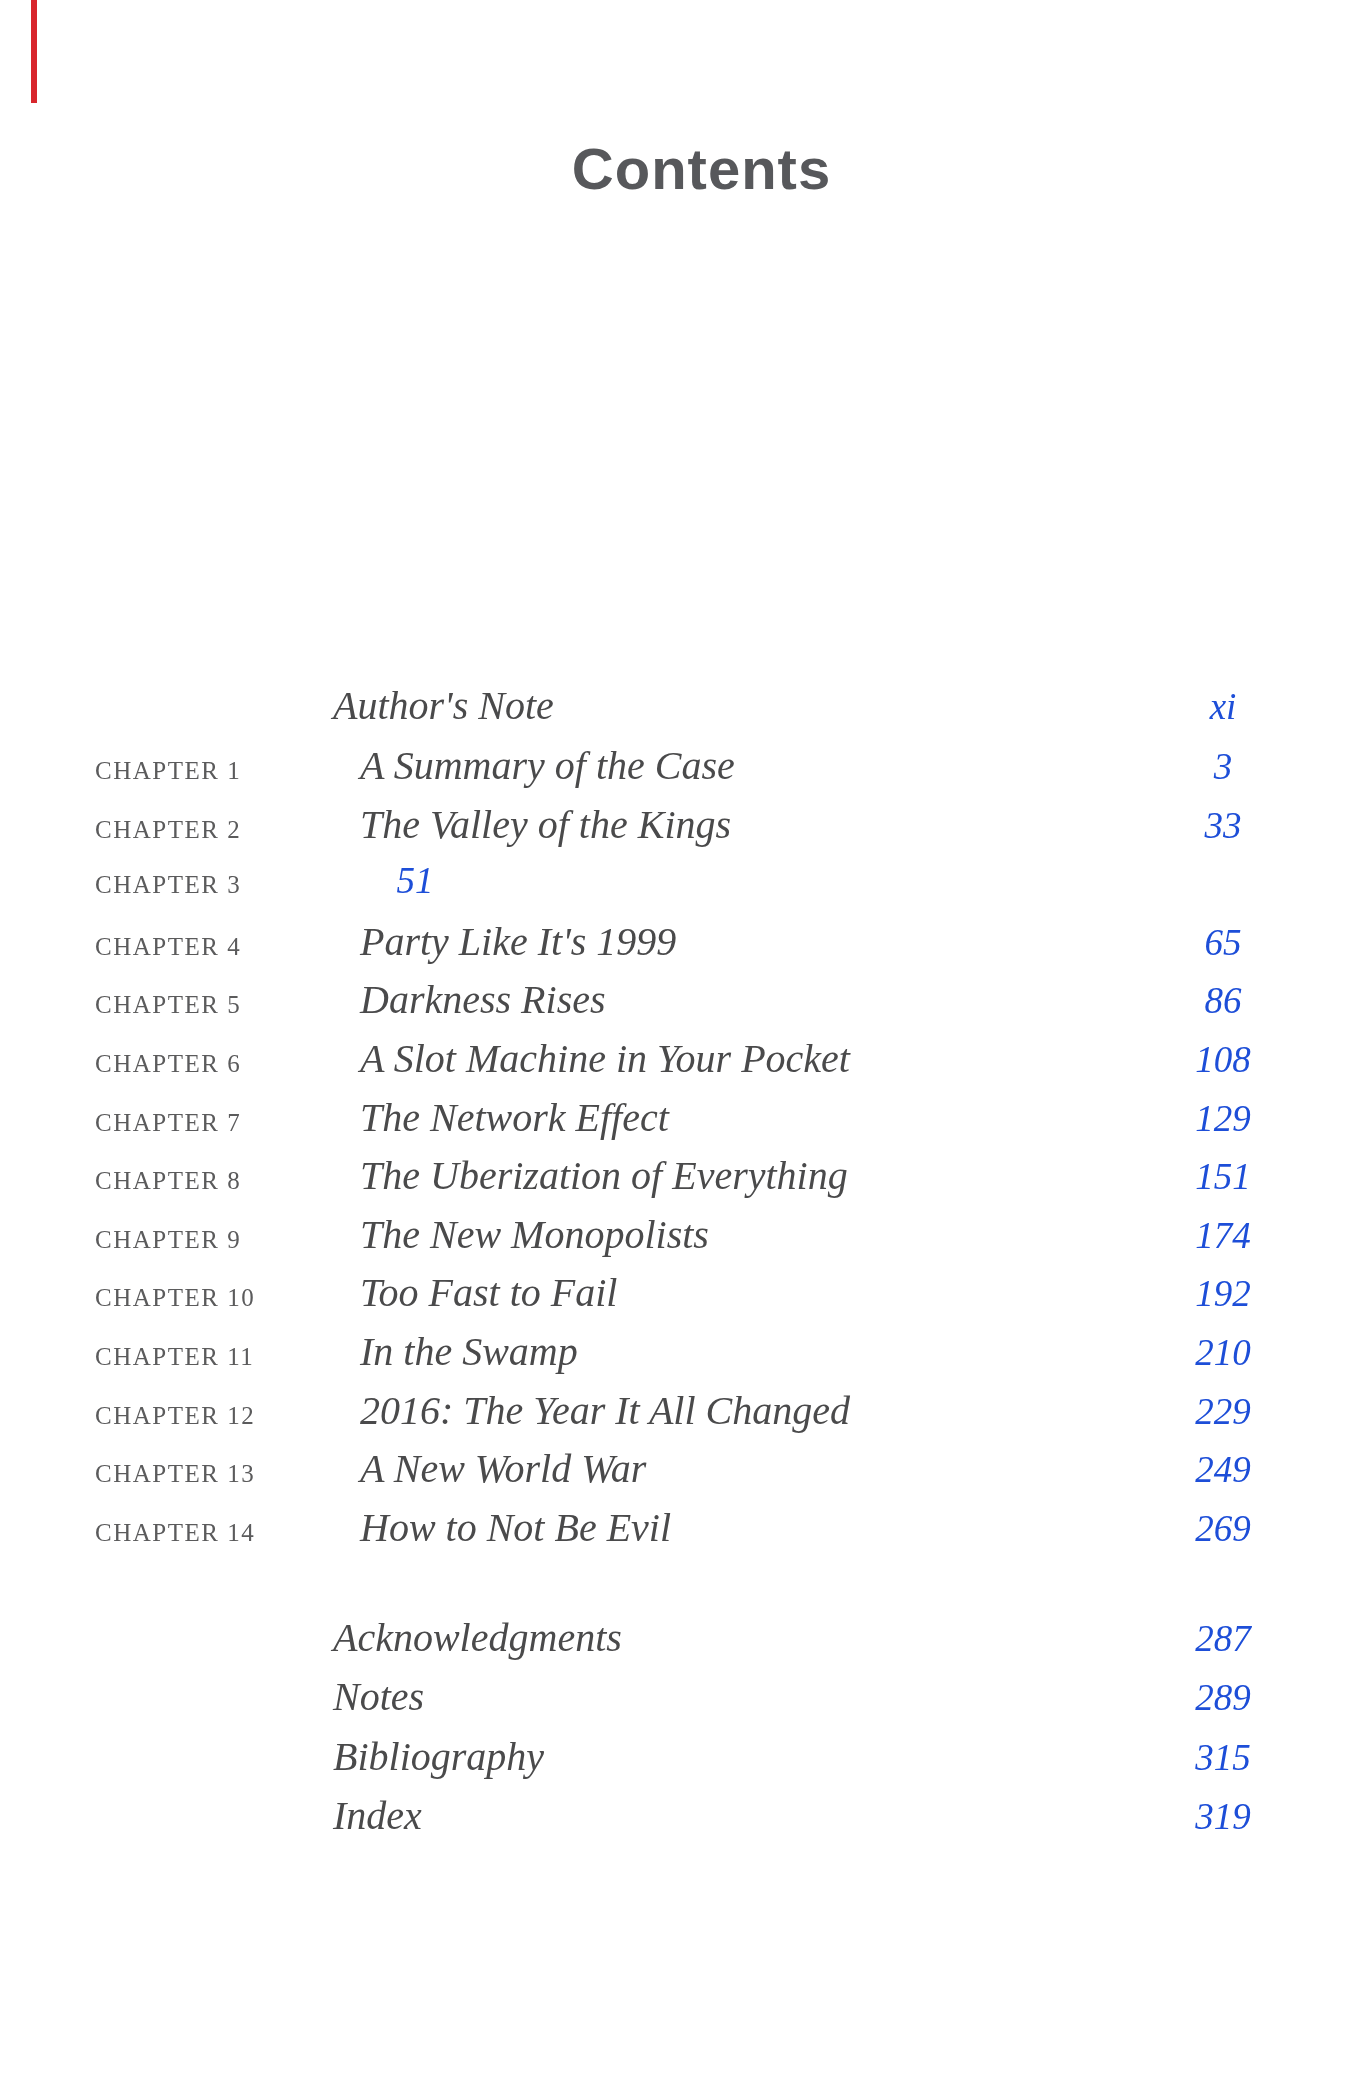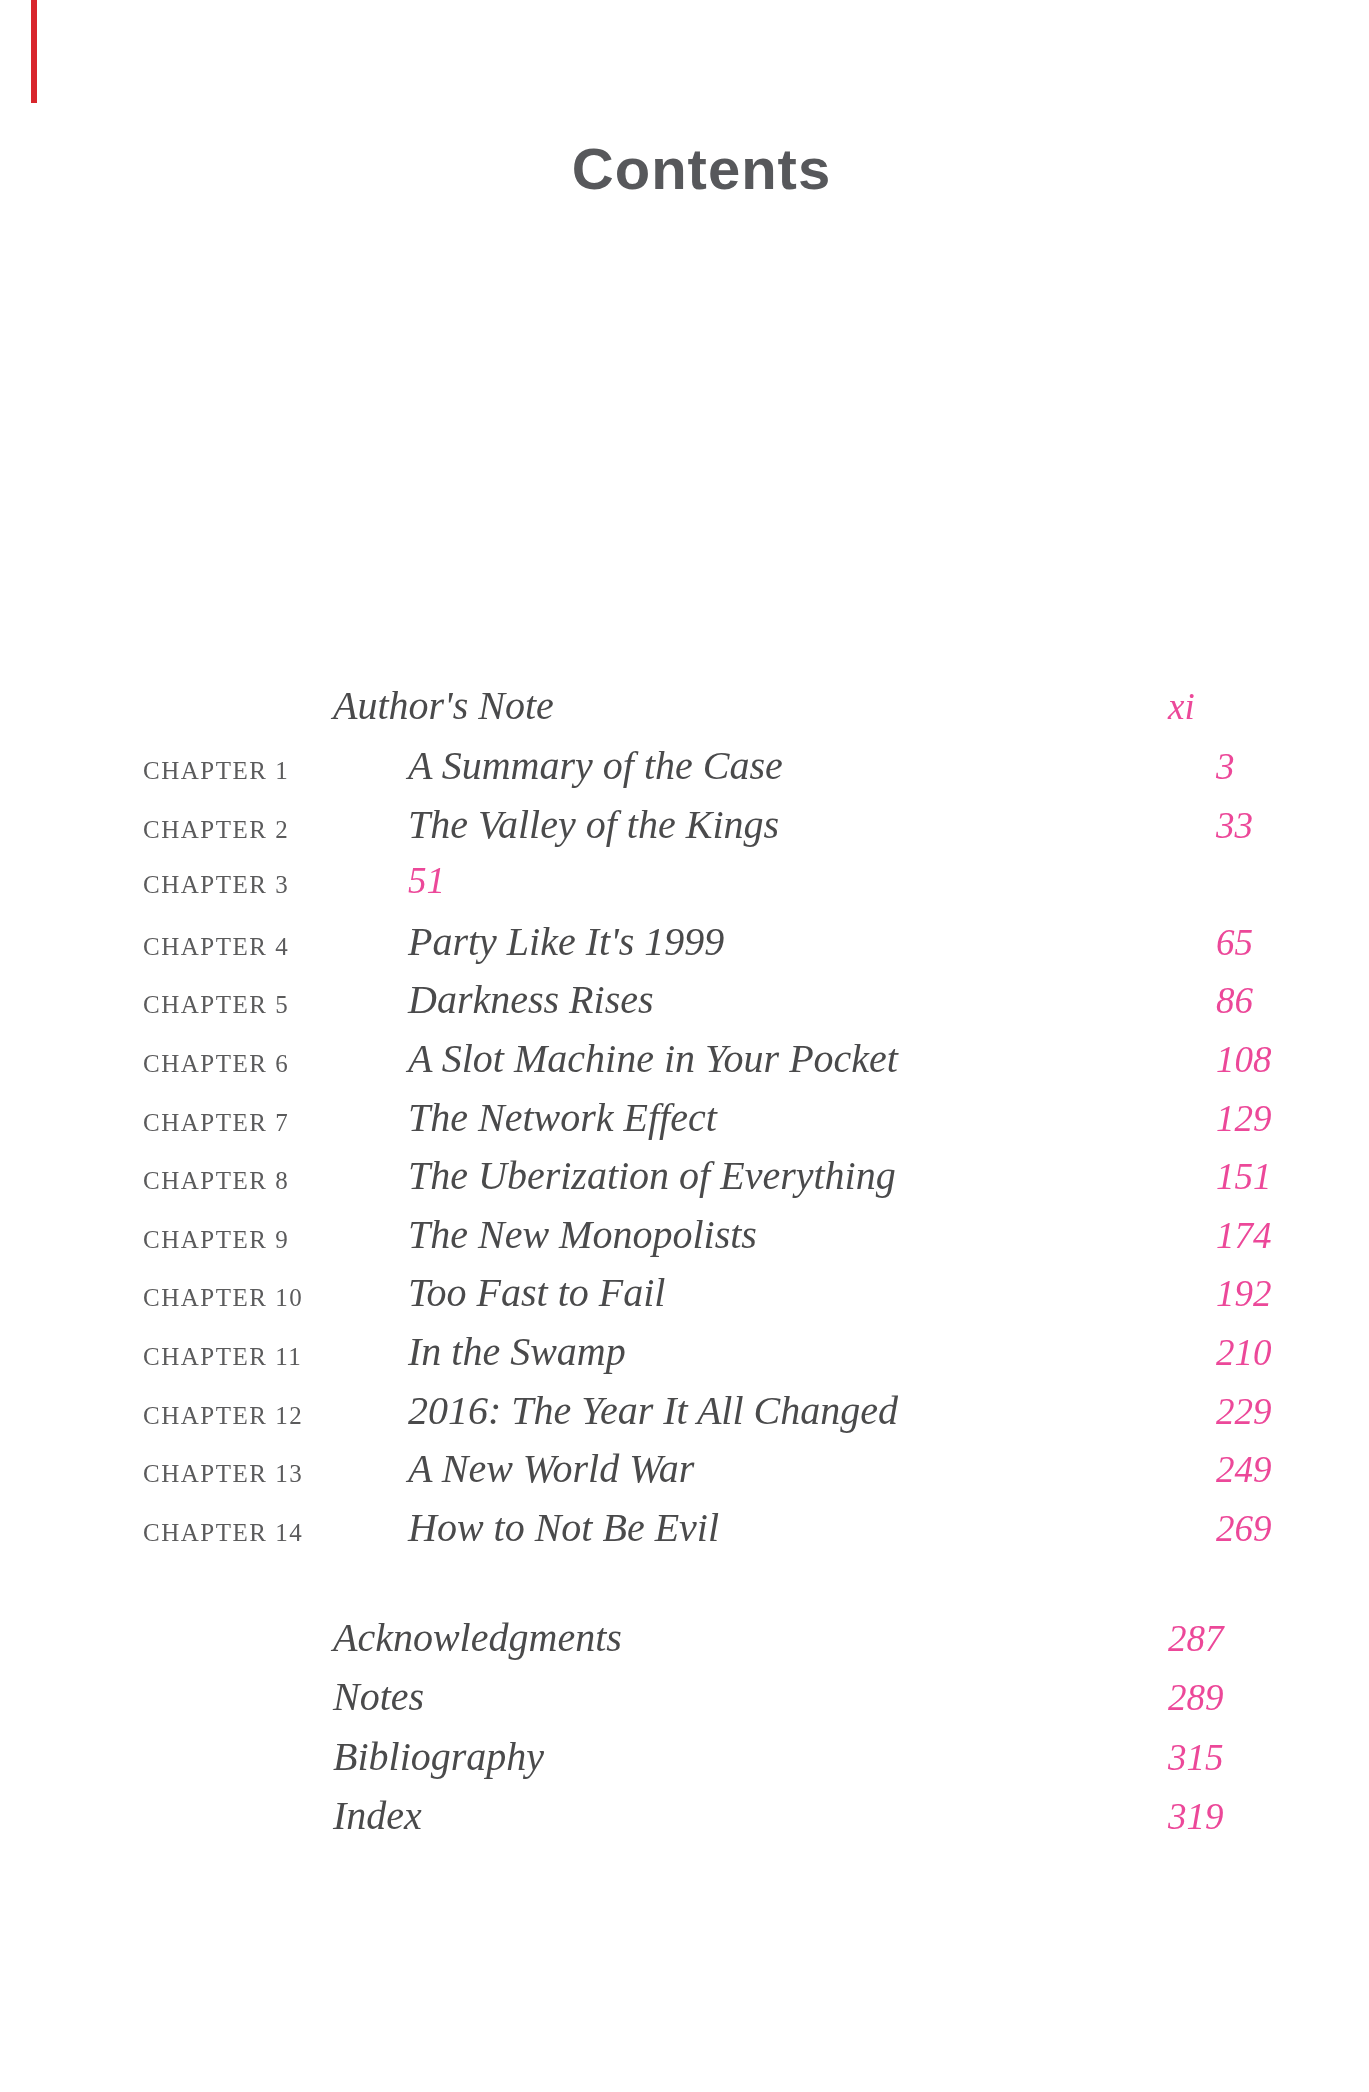--- a/index.html
+++ b/index.html
@@ -51,31 +51,31 @@
     color: #5b5b5c;
   }
   .col-title {
     flex: 1;
     font-size: 40px;
     color: #4a4a4b;
     font-style: italic;
   }
   .col-page {
     width: 110px;
-    text-align: left;
+    text-align: center;
     font-style: italic;
     font-size: 37px;
-    color: #ec4899;
+    color: #1d4ed8;
   }
   
   .fm-row .col-indent, .bm-row .col-indent { width: 238px; }
   .fm-row .col-title, .bm-row .col-title { font-style: italic; }
   #front-block { top: 634px; }
   .fm-row { height: 60px; margin-top: 48px; }
-  #chapter-block { top: 742px; margin-left: 48px; }
+  #chapter-block { top: 742px; }
   #chapter-block .toc-row { height: 58.6px; }
   #back-block { top: 1614px; }
   .bm-row { height: 59.3px; }
 </style>
 </head>
 <body>
 
 <div class="page">
 
   <div class="red-mark"></div>

